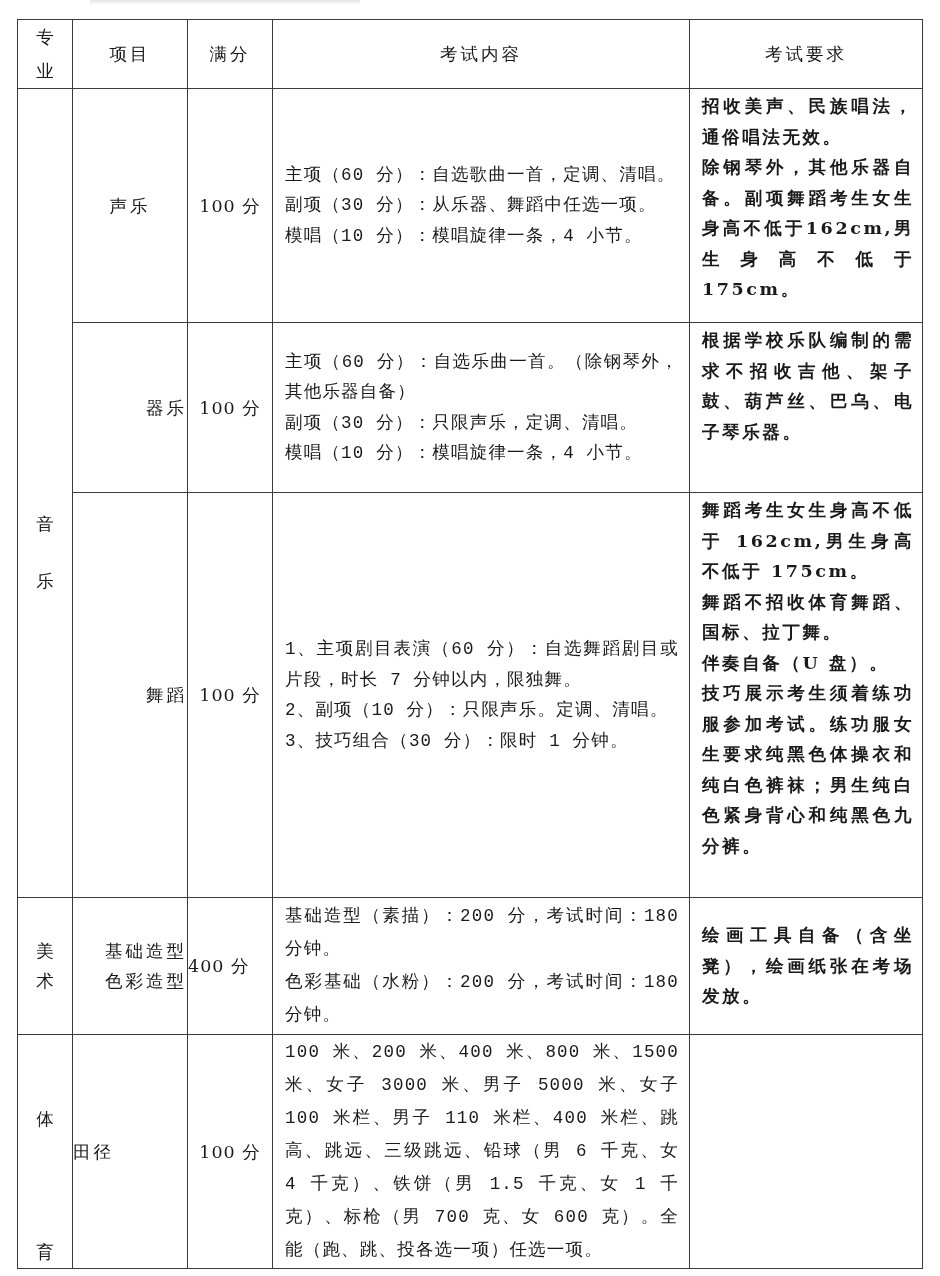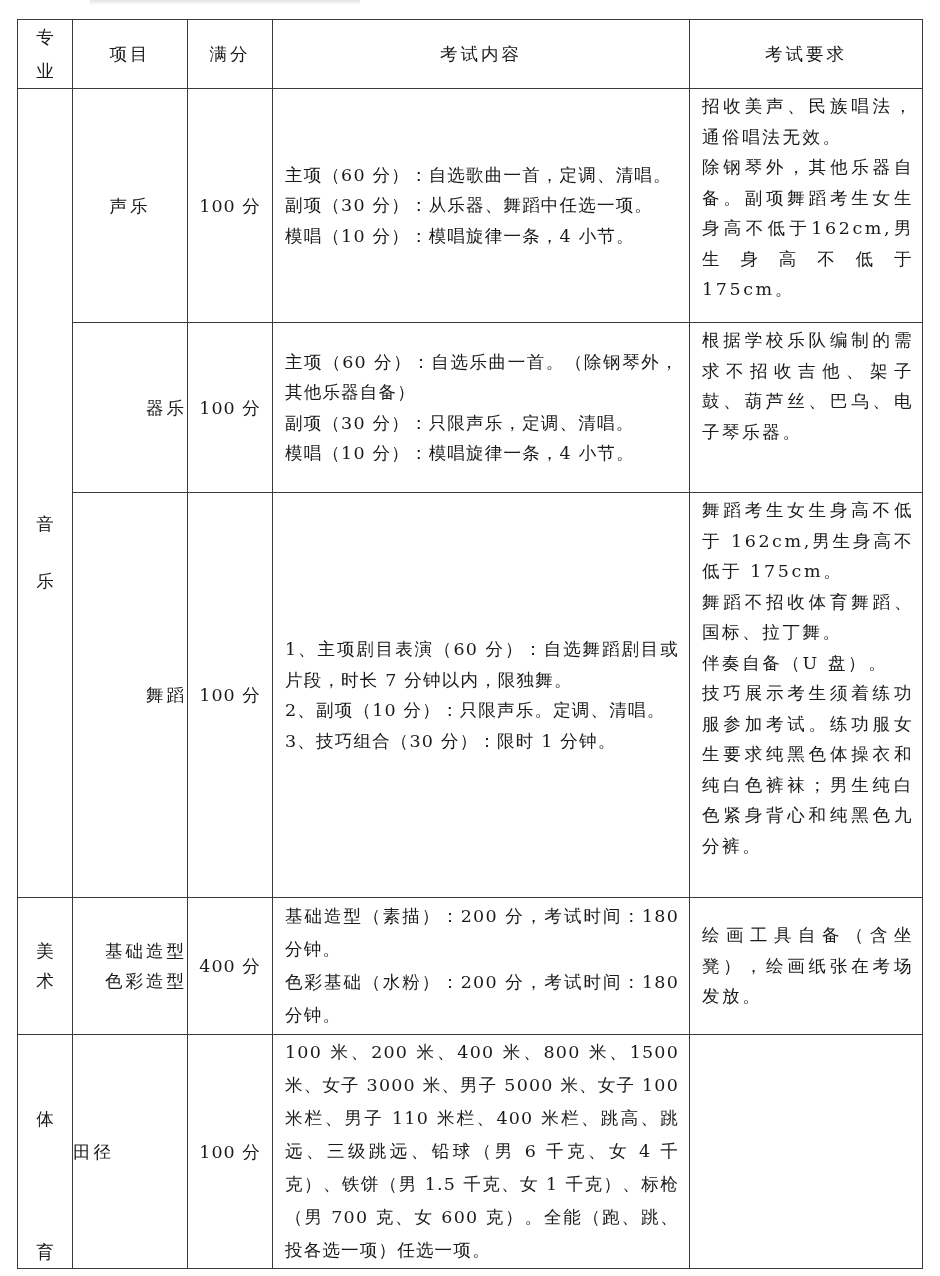--- a/index.html
+++ b/index.html
@@ -28,26 +28,28 @@
   .c-item  { width: 115px; text-align: center; }
   .c-score { width: 85px; text-align: center; }
   .c-content { width: 417px; }
   .c-req { width: 233px; }
   th { text-align: center; letter-spacing: 3px; }
   .content-text {
     padding: 0 10px 0 12px;
     line-height: 30.5px;
     text-align: justify;
     letter-spacing: 1.2px;
+    font-family: Liberation Mono, monospace;
   }
   .req-text {
     padding: 0 8px 0 12px;
     line-height: 30.5px;
     text-align: justify;
     letter-spacing: 2.6px;
+    font-weight: bold;
   }
   .valign-top { vertical-align: top !important; }
   .item-label { letter-spacing: 3px; margin-left: 41px; }
   .score-label { letter-spacing: 1px; }
   .stack-line { display: block; }
 </style>
 </head>
 <body>
 
 <div class="top-fade"></div>
@@ -137,21 +139,21 @@
 
     <tr style="height:137px">
       <td style="text-align:center">
         <span class="stack-line" style="line-height:30px">美</span>
         <span class="stack-line" style="line-height:30px">术</span>
       </td>
       <td class="item-label" style="text-align:right">
         <span class="stack-line" style="line-height:30px">基础造型</span>
         <span class="stack-line" style="line-height:30px">色彩造型</span>
       </td>
-      <td class="score-label" style="text-align:center">400 分</td>
+      <td class="score-label" style="text-align:left">400 分</td>
       <td>
         <div class="content-text" style="line-height:33px">
           <div>基础造型（素描）：200 分，考试时间：180 分钟。</div>
           <div>色彩基础（水粉）：200 分，考试时间：180 分钟。</div>
         </div>
       </td>
       <td>
         <div class="req-text">
           <div>绘画工具自备（含坐凳），绘画纸张在考场发放。</div>
         </div>

